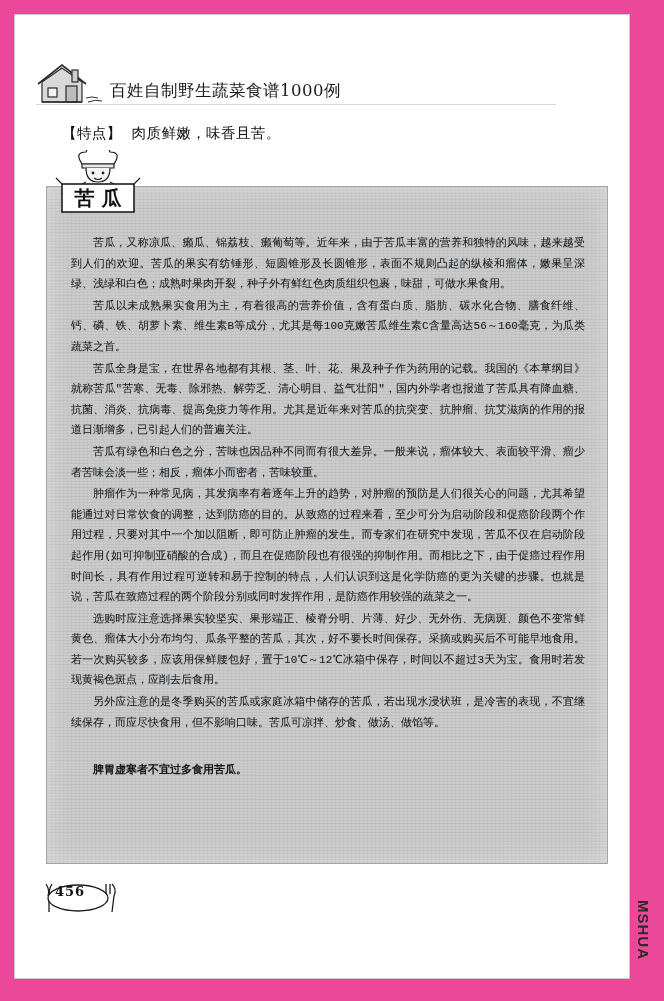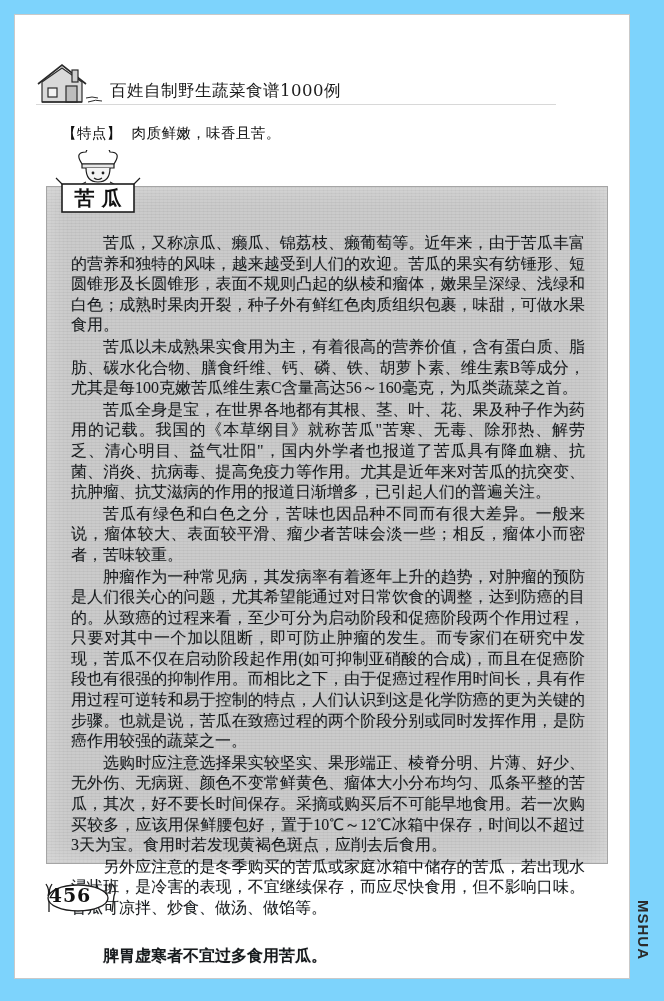--- a/index.html
+++ b/index.html
@@ -12,21 +12,21 @@
     height: 1001px;
     font-family: "DejaVu Sans", sans-serif;
     position: relative;
     overflow: hidden;
   }
   .page {
     position: absolute;
     left: 0; top: 0;
     width: 664px;
     height: 1001px;
-    background: #7dd3fc;
+    background: #ec4899;
   }
   
   .scan-frame {
     position: absolute;
     left: 14px;
     top: 14px;
     width: 614px;
     height: 963px;
     border: 1px solid #c9c9c9;
     background: #ffffff;
@@ -103,22 +103,22 @@
     box-shadow: inset 0 0 24px rgba(255,255,255,0.35);
   }
   .body-inner {
     position: absolute;
     left: 24px;
     top: 46px;
     right: 22px;
     bottom: 14px;
   }
   .para {
-    font-family: Liberation Serif, serif;
-    font-size: 16px;
+    font-family: Liberation Mono, monospace;
+    font-size: 11px;
     line-height: 20.6px;
     color: #15191c;
     text-align: justify;
     text-indent: 2em;
     margin: 0 0 1px 0;
     text-shadow: 0 0 1px rgba(80,80,80,0.25);
   }
   .para.last {
     font-weight: bold;
     margin-top: 27px;
@@ -132,21 +132,21 @@
     width: 120px;
     height: 40px;
   }
   .page-num {
     position: absolute;
     left: 40px;
     top: 884px;
     width: 60px;
     text-align: center;
     font-family: "DejaVu Serif", serif;
-    font-size: 19px;
+    font-size: 13px;
     font-weight: bold;
     color: #111;
     letter-spacing: 1px;
   }
   .side-wrap {
     position: absolute;
     right: 6px;
     top: 900px;
     height: 90px;
     width: 26px;

